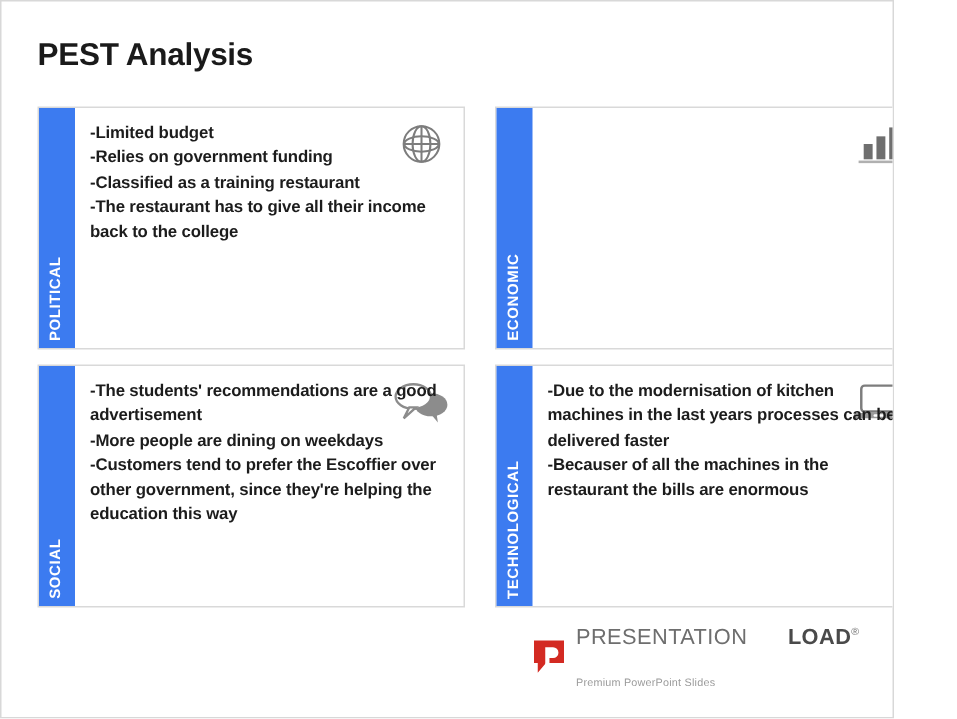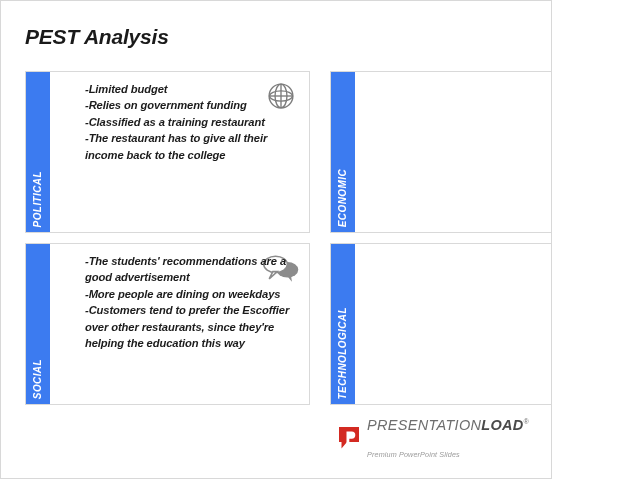--- a/index.html
+++ b/index.html
@@ -13,26 +13,25 @@
   body {
     font-family: "Liberation Sans", sans-serif;
     background: #ffffff;
     position: relative;
   }
 
   
   #slide {
     position: absolute;
     left: 0; top: 0;
-    width: 552px;
+    width: 596px;
     height: 479px;
     background: #ffffff;
     border: 1px solid #d8d8d8;
     overflow: hidden;
-    font-style: italic;
   }
 
   
   #slide-title {
     position: absolute;
     left: 24px;
     top: 24px;
     font-size: 21px;
     font-weight: bold;
     color: #1a1a1a;
@@ -97,21 +96,20 @@
 
   .quad-text {
     font-size: 11.2px;
     line-height: 16.4px;
     color: #1c1c1c;
     font-weight: bold;
     white-space: pre-wrap;
     position: relative;
     z-index: 2;
     letter-spacing: -0.1px;
-    margin-left: 25px;
   }
 
   
   .quad-icon {
     position: absolute;
     top: 7px;
     right: 8px;
     width: 40px;
     height: 34px;
     z-index: 1;
@@ -131,21 +129,21 @@
   #logo-mark { width: 22px; height: 24px; flex: 0 0 22px; }
   #logo-mark svg { display: block; }
   #logo-words { line-height: 1; }
   #logo-name {
     font-size: 14.5px;
     color: #6e6e6e;
     letter-spacing: 0.3px;
     font-weight: normal;
     white-space: nowrap;
   }
-  #logo-name b { color: #4a4a4a; font-weight: bold; }
+  #logo-name b { color: #4a4a4a; font-weight: bold; padding-left: 27px; }
   #logo-name sup { font-size: 7px; vertical-align: super; }
   #logo-tagline {
     font-size: 7.2px;
     color: #9b9b9b;
     letter-spacing: 0.15px;
     margin-top: 18px;
     white-space: nowrap;
   }
 </style>
 </head>
@@ -208,36 +206,38 @@
             <path d="M29 26 l5 6 l-1 -7 z"></path>
           </g>
           <g fill="#ffffff" stroke="#8c8c8c" stroke-width="1.7">
             <ellipse cx="16" cy="13" rx="13" ry="9"></ellipse>
             <path d="M13 21 L9 29 L18 21 z"></path>
           </g>
         </svg>
       </div>
       <div class="quad-text">-The students' recommendations are a good advertisement
 -More people are dining on weekdays
--Customers tend to prefer the Escoffier over other restaurants, since they're helping the education this way</div>
+-Customers tend to prefer the Escoffier over other government, since they're helping the education this way</div>
     </div>
   </div>
 
   <div class="quad" id="quad-technological">
     <div class="quad-tab" style="background: rgb(60, 123, 240);">
       <span class="quad-tab-label">TECHNOLOGICAL</span>
     </div>
     <div class="quad-body">
       <div class="quad-icon">
         <svg viewBox="0 0 44 34">
           <rect x="9" y="5" width="26" height="19" rx="2.5" fill="#ffffff" stroke="#7d7d7d" stroke-width="1.8"></rect>
           <rect x="3.5" y="25" width="37" height="4" rx="2" fill="#9a9a9a"></rect>
           <rect x="18" y="26" width="8" height="1.8" rx="0.9" fill="#ffffff"></rect>
         </svg>
       </div>
+      <div class="quad-text">-Due to the modernisation of kitchen machines in the last years processes can be delivered faster
+-Becauser of all the machines in the restaurant the bills are enormous</div>
     </div>
   </div>
 
   <div id="logo">
     <div id="logo-mark">
       <svg viewBox="0 0 22 24">
         <path d="M1 1 H21 V16 H9 L3.5 22.5 V16 H1 Z" fill="#D32A22"></path>
         <path d="M8.5 5.5 h5.2 a3.6 3.6 0 0 1 0 7.2 h-2.4 V17 h-2.8 Z" fill="#ffffff"></path>
       </svg>
     </div>

